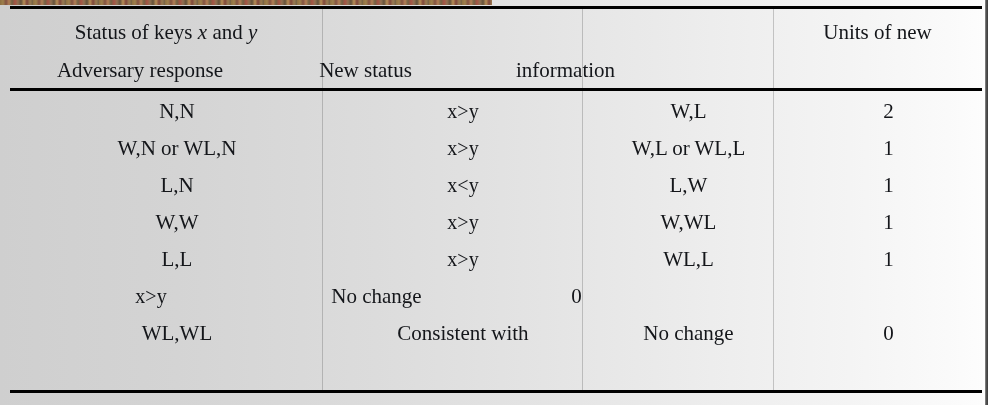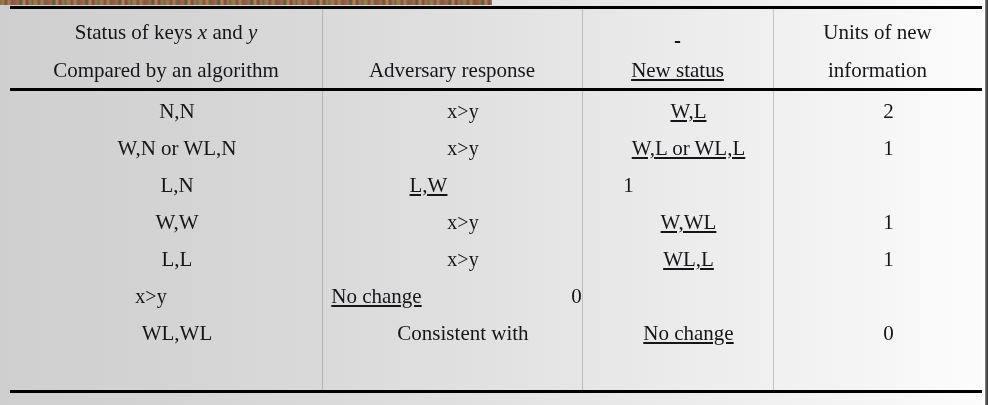--- a/index.html
+++ b/index.html
@@ -86,21 +86,21 @@
   .cell {
     text-align: center;
     color: #14161a;
     font-size: 21px;
     line-height: 37px;
     white-space: nowrap;
   }
   
   .c1 { width: 312px; }
   .c2 { width: 260px; }
-  .c3 { width: 191px; text-decoration: underline; }
+  .c3 { width: 191px; }
   .c4 { width: 209px; }
 
   
   .thead .cell {
     font-size: 21px;
     line-height: 38px;
   }
   .thead-row1 .cell { padding-top: 4px; }
 
   .ital {
@@ -143,21 +143,20 @@
     <div class="trow thead-row1">
       <div class="cell c1">
         <span>Status of keys </span><span class="ital">x</span><span> and </span><span class="ital">y</span>
       </div>
       <div class="cell c2">&nbsp;</div>
       <div class="cell c3">&nbsp;</div>
       <div class="cell c4">Units of new</div>
     </div>
 
     <div class="trow thead-row2">
-      <div class="cell c1">Compared by an algorithm</div>
       <div class="cell c2">Adversary response</div>
       <div class="cell c3">New status</div>
       <div class="cell c4">information</div>
     </div>
 
   </div>
 
   <div class="tbody" id="tbody">
       <div class="trow">
         <div class="cell c1">N,N</div>
@@ -166,20 +165,21 @@
         <div class="cell c4">2</div>
       </div>
       <div class="trow">
         <div class="cell c1">W,N or WL,N</div>
         <div class="cell c2"><span class="math">x&gt;y</span></div>
         <div class="cell c3">W,L or WL,L</div>
         <div class="cell c4">1</div>
       </div>
       <div class="trow">
         <div class="cell c1">L,N</div>
+        <div class="cell c2"><span class="math">x&lt;y</span></div>
         <div class="cell c3">L,W</div>
         <div class="cell c4">1</div>
       </div>
       <div class="trow">
         <div class="cell c1">W,W</div>
         <div class="cell c2"><span class="math">x&gt;y</span></div>
         <div class="cell c3">W,WL</div>
         <div class="cell c4">1</div>
       </div>
       <div class="trow">

